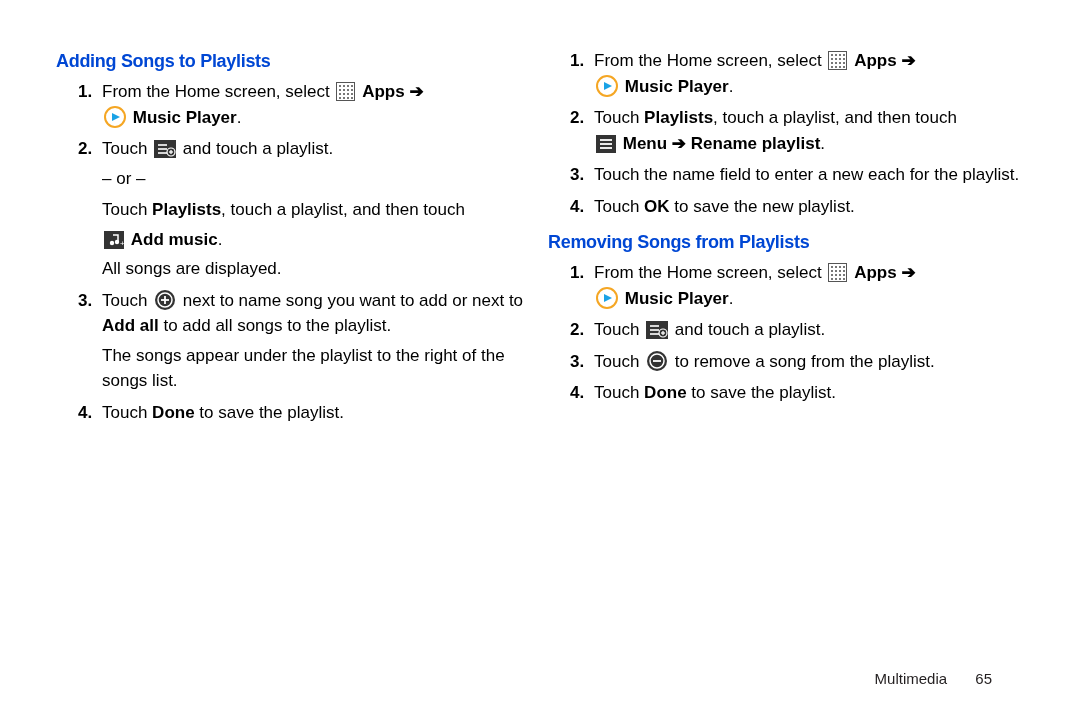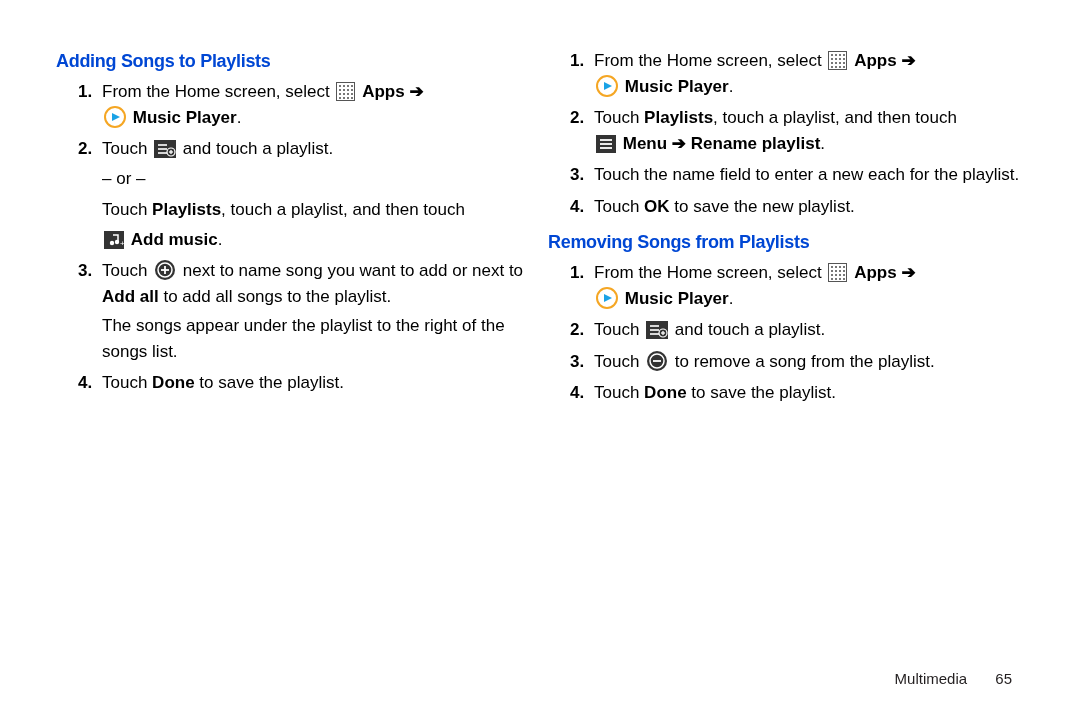--- a/index.html
+++ b/index.html
@@ -6,21 +6,21 @@
 .page{display:flex;padding:48px 60px 36px 56px;gap:20px;box-sizing:border-box;height:100%;position:relative}
 .col{flex:1;min-width:0}
 .sec-title{color:#0047d4;font-weight:bold;font-size:18px;margin:0 0 4px 0;font-stretch:condensed;letter-spacing:-0.3px}
 ol.steps{list-style:none;margin:0;padding:0 0 0 22px;counter-reset:st}
 ol.steps > li{position:relative;padding-left:24px;margin:0 0 6px 0}
 ol.steps > li::before{counter-increment:st;content:counter(st) ".";position:absolute;left:0;top:0;font-weight:bold}
 b, .bold{font-weight:bold}
 .sub{margin:4px 0 6px 0}
 .indent{margin-top:4px;margin-bottom:4px}
 .arrow{font-weight:bold}
-.footer{position:absolute;bottom:30px;right:68px;font-size:15px;color:#231f20}
+.footer{position:absolute;bottom:30px;right:88px;font-size:15px;color:#231f20}
 .footer .chap{margin-right:24px}
 svg.icon{vertical-align:-4px;margin:0 2px}
 svg.icon-big{vertical-align:-5px;margin:0 2px}
 </style>
 </head>
 <body>
 
 <div class="page">
 
 <div class="col">
@@ -77,20 +77,21 @@
       <div class="indent">
         <svg class="icon" width="20" height="18">
               <rect width="20" height="18" fill="#333"></rect>
               <path d="M9 4 L14 4 L14 11" stroke="#fff" stroke-width="1.5" fill="none"></path>
               <circle cx="8" cy="12" r="2.2" fill="#fff"></circle>
               <circle cx="13" cy="11" r="2.2" fill="#fff"></circle>
               <text x="16" y="15" font-size="8" fill="#fff">+</text>
             </svg>
         <b>Add music</b>.
       </div>
+      <div class="indent">All songs are displayed.</div>
     </li>
     <li>
       <span>Touch</span>
       <svg class="icon-big" width="22" height="22">
             <circle cx="11" cy="11" r="10" fill="#333"></circle>
             <circle cx="11" cy="11" r="7" fill="none" stroke="#fff" stroke-width="1.5"></circle>
             <line x1="11" y1="7" x2="11" y2="15" stroke="#fff" stroke-width="1.8"></line>
             <line x1="7" y1="11" x2="15" y2="11" stroke="#fff" stroke-width="1.8"></line>
           </svg>
       <span>next to name song you want to add or next to</span>

